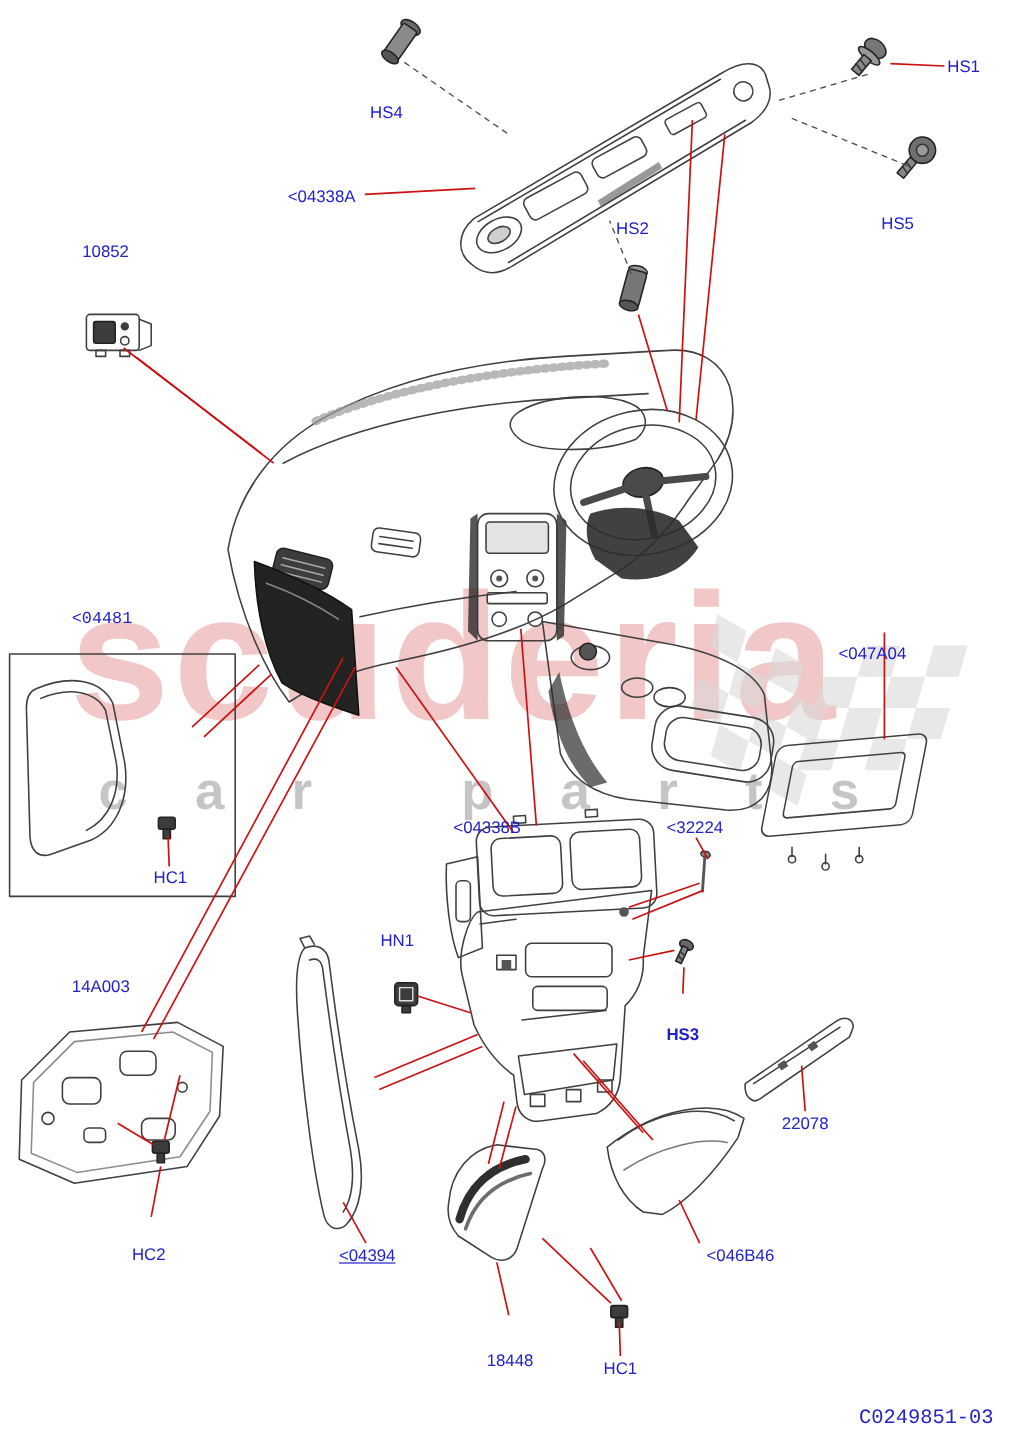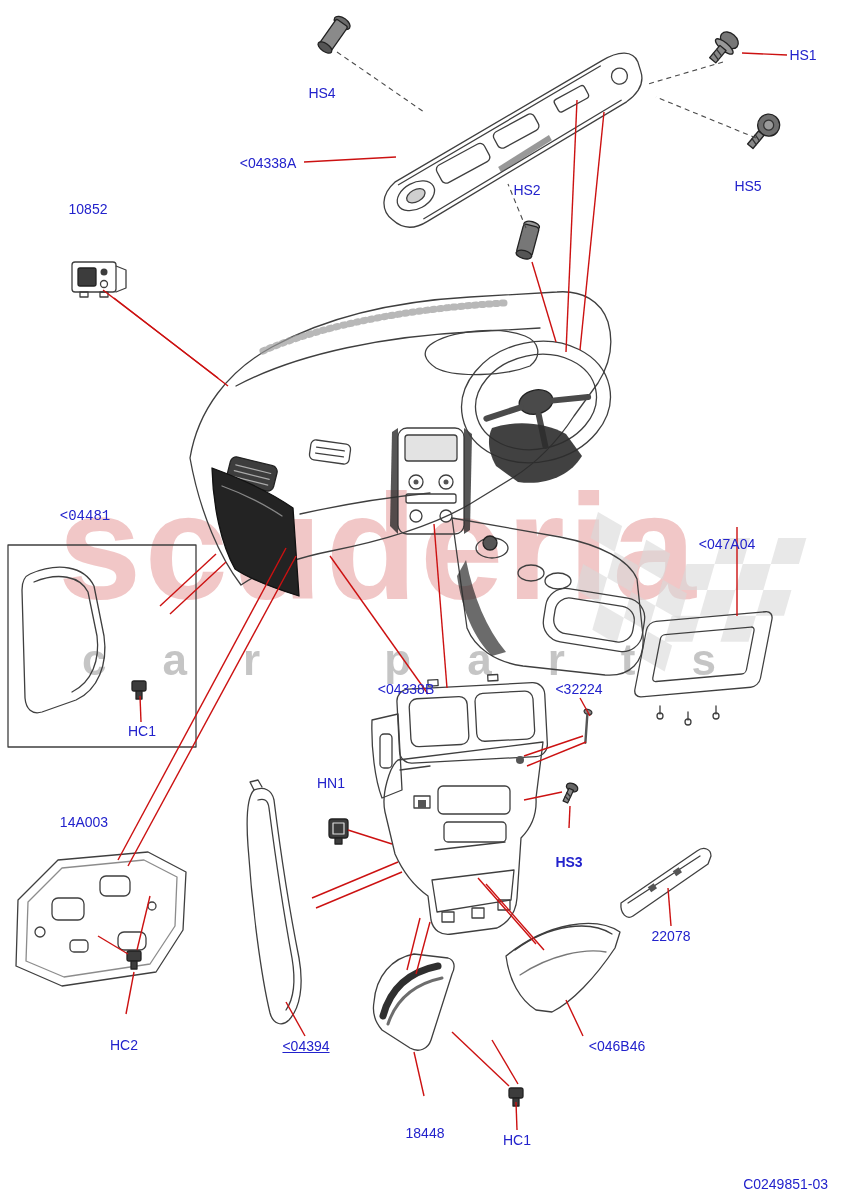--- a/index.html
+++ b/index.html
@@ -16,21 +16,21 @@
        letter-spacing:56px;color:var(--wm2);white-space:nowrap;line-height:1;}
   svg#art{position:absolute;left:0;top:0;z-index:1;}
   .art path,.art rect,.art ellipse,.art circle,.art line{
     stroke:var(--art);stroke-width:1.3;fill:none;stroke-linejoin:round;stroke-linecap:round;}
   .flagcell{fill:var(--flag);opacity:.6;stroke:none;}
   #leader-lines line{stroke:var(--leader);stroke-width:1.4;}
   #dashed-lines line{stroke:#4a4a4a;stroke-width:1.1;stroke-dasharray:5 4;}
   #labels{position:absolute;left:0;top:0;width:844px;height:1200px;z-index:2;pointer-events:none;}
   .part-label{position:absolute;transform:translate(-50%,-50%);font-size:14px;
       color:var(--label);white-space:nowrap;pointer-events:auto;cursor:pointer;}
-  .diagram-code{position:absolute;right:16px;bottom:8px;font-size:14px;color:var(--label);z-index:2;}
+  .diagram-code{position:absolute;right:16px;bottom:8px;font-size:17px;color:var(--label);z-index:2;font-family:Liberation Mono, monospace;}
 </style>
 </head>
 <body>
 
 <div class="stage">
 
   <div class="watermark">
     <div class="wm1">scuderia</div>
     <div class="wm2">car parts</div>
   </div>

